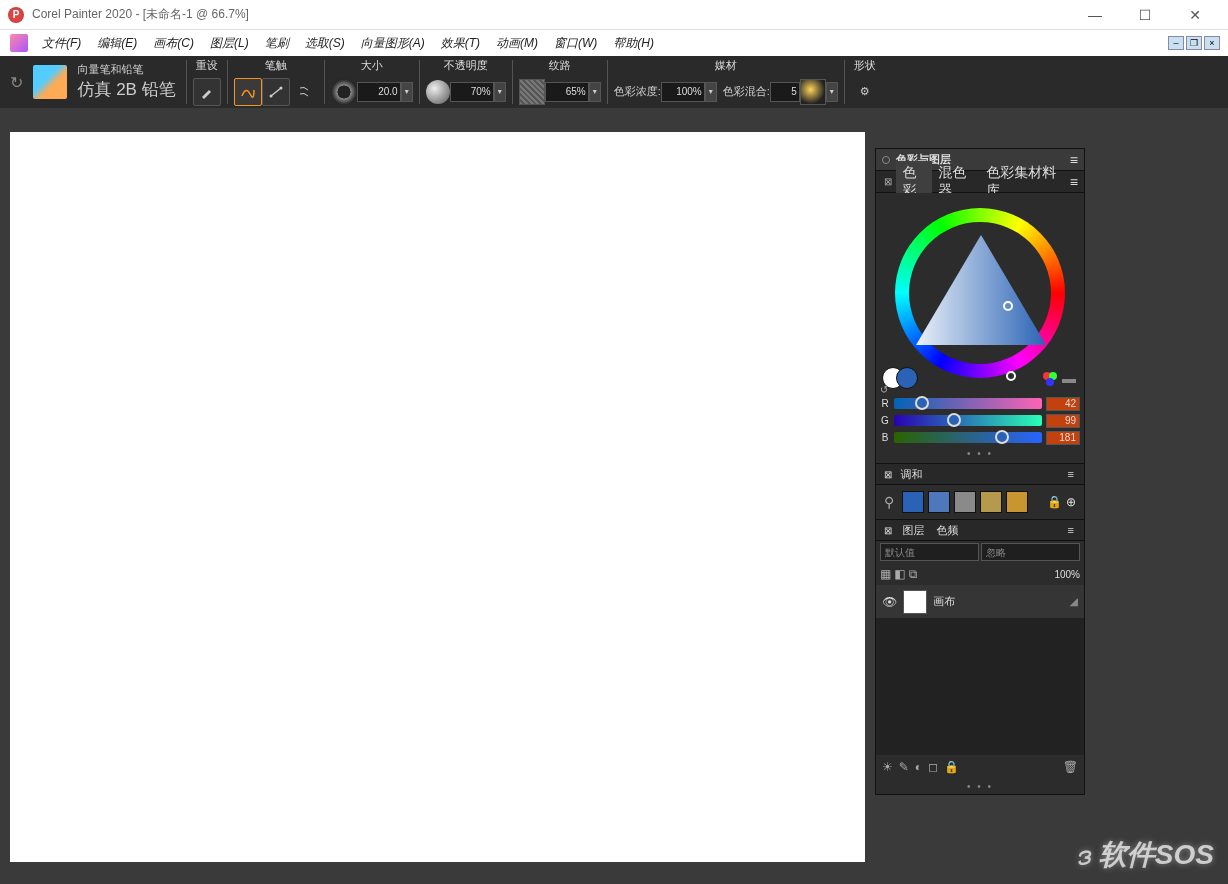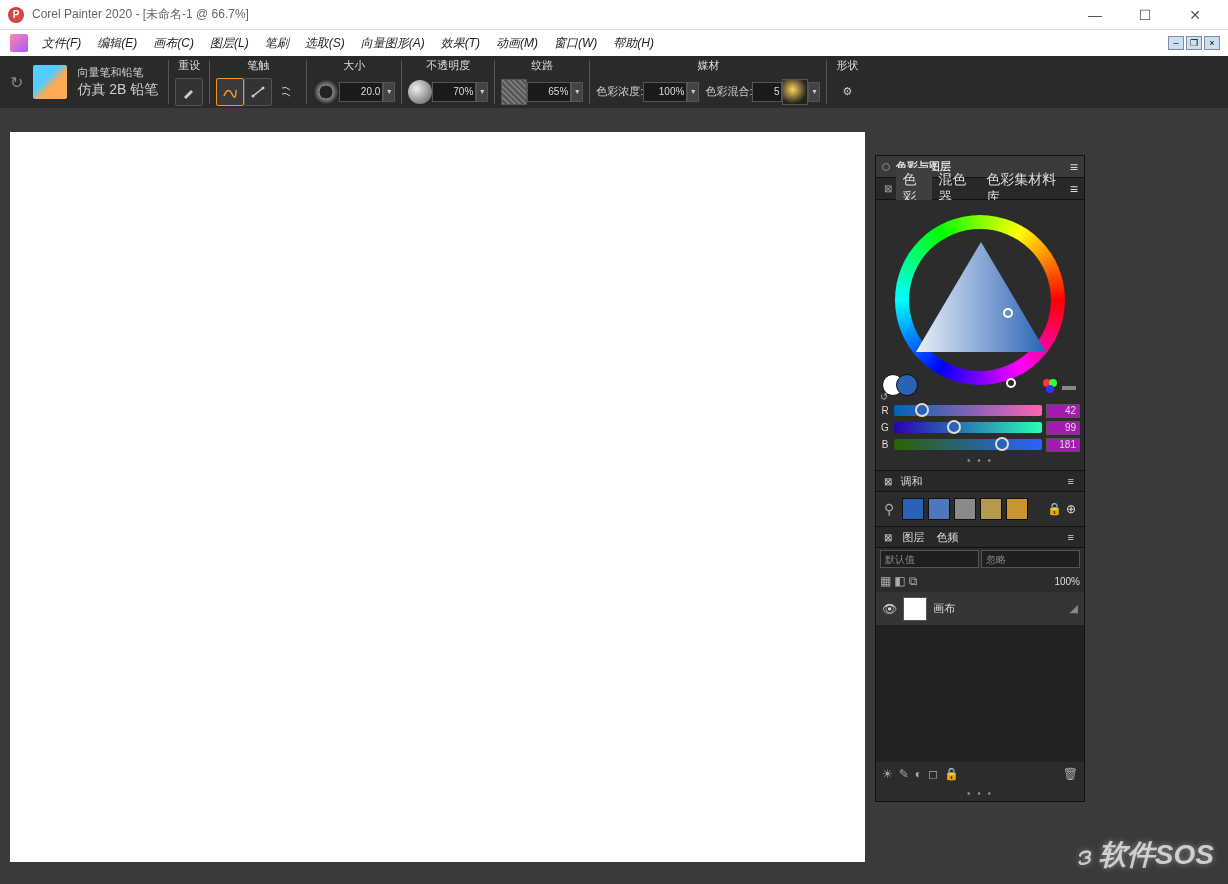--- a/index.html
+++ b/index.html
@@ -37,21 +37,21 @@
 .sphere{ width:24px; height:24px; border-radius:50%; background:radial-gradient(circle at 35% 35%,#eee,#555);}
 .tex-thumb{ width:26px; height:26px; background:repeating-linear-gradient(45deg,#777,#777 2px,#555 2px,#555 4px); border:1px solid #555;}
 .media-thumb{ width:26px; height:26px; background:radial-gradient(circle at 40% 40%,#ffd55a,#222 70%); border:1px solid #555;}
 
 
 .workspace { position: absolute; top: 108px; left: 0; right: 0; bottom: 0; background: #3a3a3a; }
 .canvas-wrap { position:absolute; top:0; left:10px; right:10px; bottom:20px; background:#3a3a3a;}
 .canvas { position: absolute; top: 24px; left: 0px; width: 855px; height: 730px; background: #fff; }
 
 
-.panel { position: absolute; top: 155px; left: 875px; width: 210px; background: #2c2c2c; color: #ddd; font-size: 11px; border:1px solid #111;}
+.panel { position: absolute; top: 148px; left: 875px; width: 210px; background: #2c2c2c; color: #ddd; font-size: 11px; border:1px solid #111;}
 .panel-header { height: 22px; background: #3a3a3a; display: flex; align-items: center; padding: 0 6px; border-bottom:1px solid #111;}
 .panel-header .dot{ width:8px; height:8px; border-radius:50%; border:1px solid #888; margin-right:6px;}
 .panel-header .title { flex:1; font-size: 11px; font-weight:bold;}
 .panel-header .menu { font-size: 14px;}
 .tab-row { height: 22px; display: flex; align-items: center; background: #282828; border-bottom:1px solid #111; padding-left:4px;}
 .tab-row .close-x{ font-size:10px; padding:0 4px; color:#aaa;}
 .tab-row .tab { padding: 3px 6px; font-size: 14px; cursor: pointer; }
 .tab-row .tab.active { background: #3f3f3f; }
 .tab-row .menu { margin-left: auto; padding: 0 6px; font-size:14px;}
 
@@ -66,21 +66,21 @@
 .color-swatches .sw{ width:22px; height:22px; border-radius:50%; border:1px solid #111;}
 .temp-icon{ position:absolute; bottom:6px; right:24px; width:18px; height:18px;}
 .swap-icon{ position:absolute; bottom:2px; left:4px; font-size:10px; color:#aaa;}
 
 
 .rgb-sliders{ padding:2px 4px; background:#2c2c2c;}
 .rgb-row{ display:flex; align-items:center; gap:4px; height:17px;}
 .rgb-row .lab{ width:10px; font-size:10px; text-align:center;}
 .rgb-row .track{ flex:1; height:11px; position:relative; border-radius:2px;}
 .rgb-row .thumb{ position:absolute; top:-2px; width:14px; height:14px; border-radius:50%; background:#2a63b5; border:2px solid #ddd;}
-.rgb-row .val{ width:34px; height:14px; background:#a21caf; border:1px solid #555; font-size:10px; text-align:right; padding-right:3px; line-height:12px;}
+.rgb-row .val{ width:34px; height:14px; background:#c2410c; border:1px solid #555; font-size:10px; text-align:right; padding-right:3px; line-height:12px;}
 .dots{ text-align:center; color:#888; font-size:10px; letter-spacing:2px; padding:2px 0;}
 
 
 .harmony{ padding:6px 8px; display:flex; align-items:center; gap:4px; background:#2c2c2c;}
 .harmony .link{ font-size:14px; color:#aaa; margin-right:4px;}
 .harmony .hsw{ width:22px; height:22px; border:1px solid #111;}
 .harmony .lock{ margin-left:auto; font-size:12px;}
 
 
 .layer-controls{ display:flex; gap:2px; padding:2px 4px; background:#2c2c2c;}
@@ -133,21 +133,21 @@
     <span>×</span>
   </div>
 </div>
 
 <div class="propbar">
   <div class="brush-section">
     <span class="refresh">↻</span>
     <div class="brush-thumb"></div>
     <div class="brush-text">
       <span>向量笔和铅笔</span>
-      <span style="font-size:14px;">仿真 2B 铅笔</span>
+      <span style="font-size:17px;">仿真 2B 铅笔</span>
     </div>
   </div>
   <div class="sep"></div>
   <div class="prop-group">
     <div class="label">重设</div>
     <div class="controls">
         <div class="prop-btn">
           <svg width="16" height="16">
             <path d="M3 13 L10 6 L12 8 L5 15 Z" fill="#ccc"></path>
           </svg>

